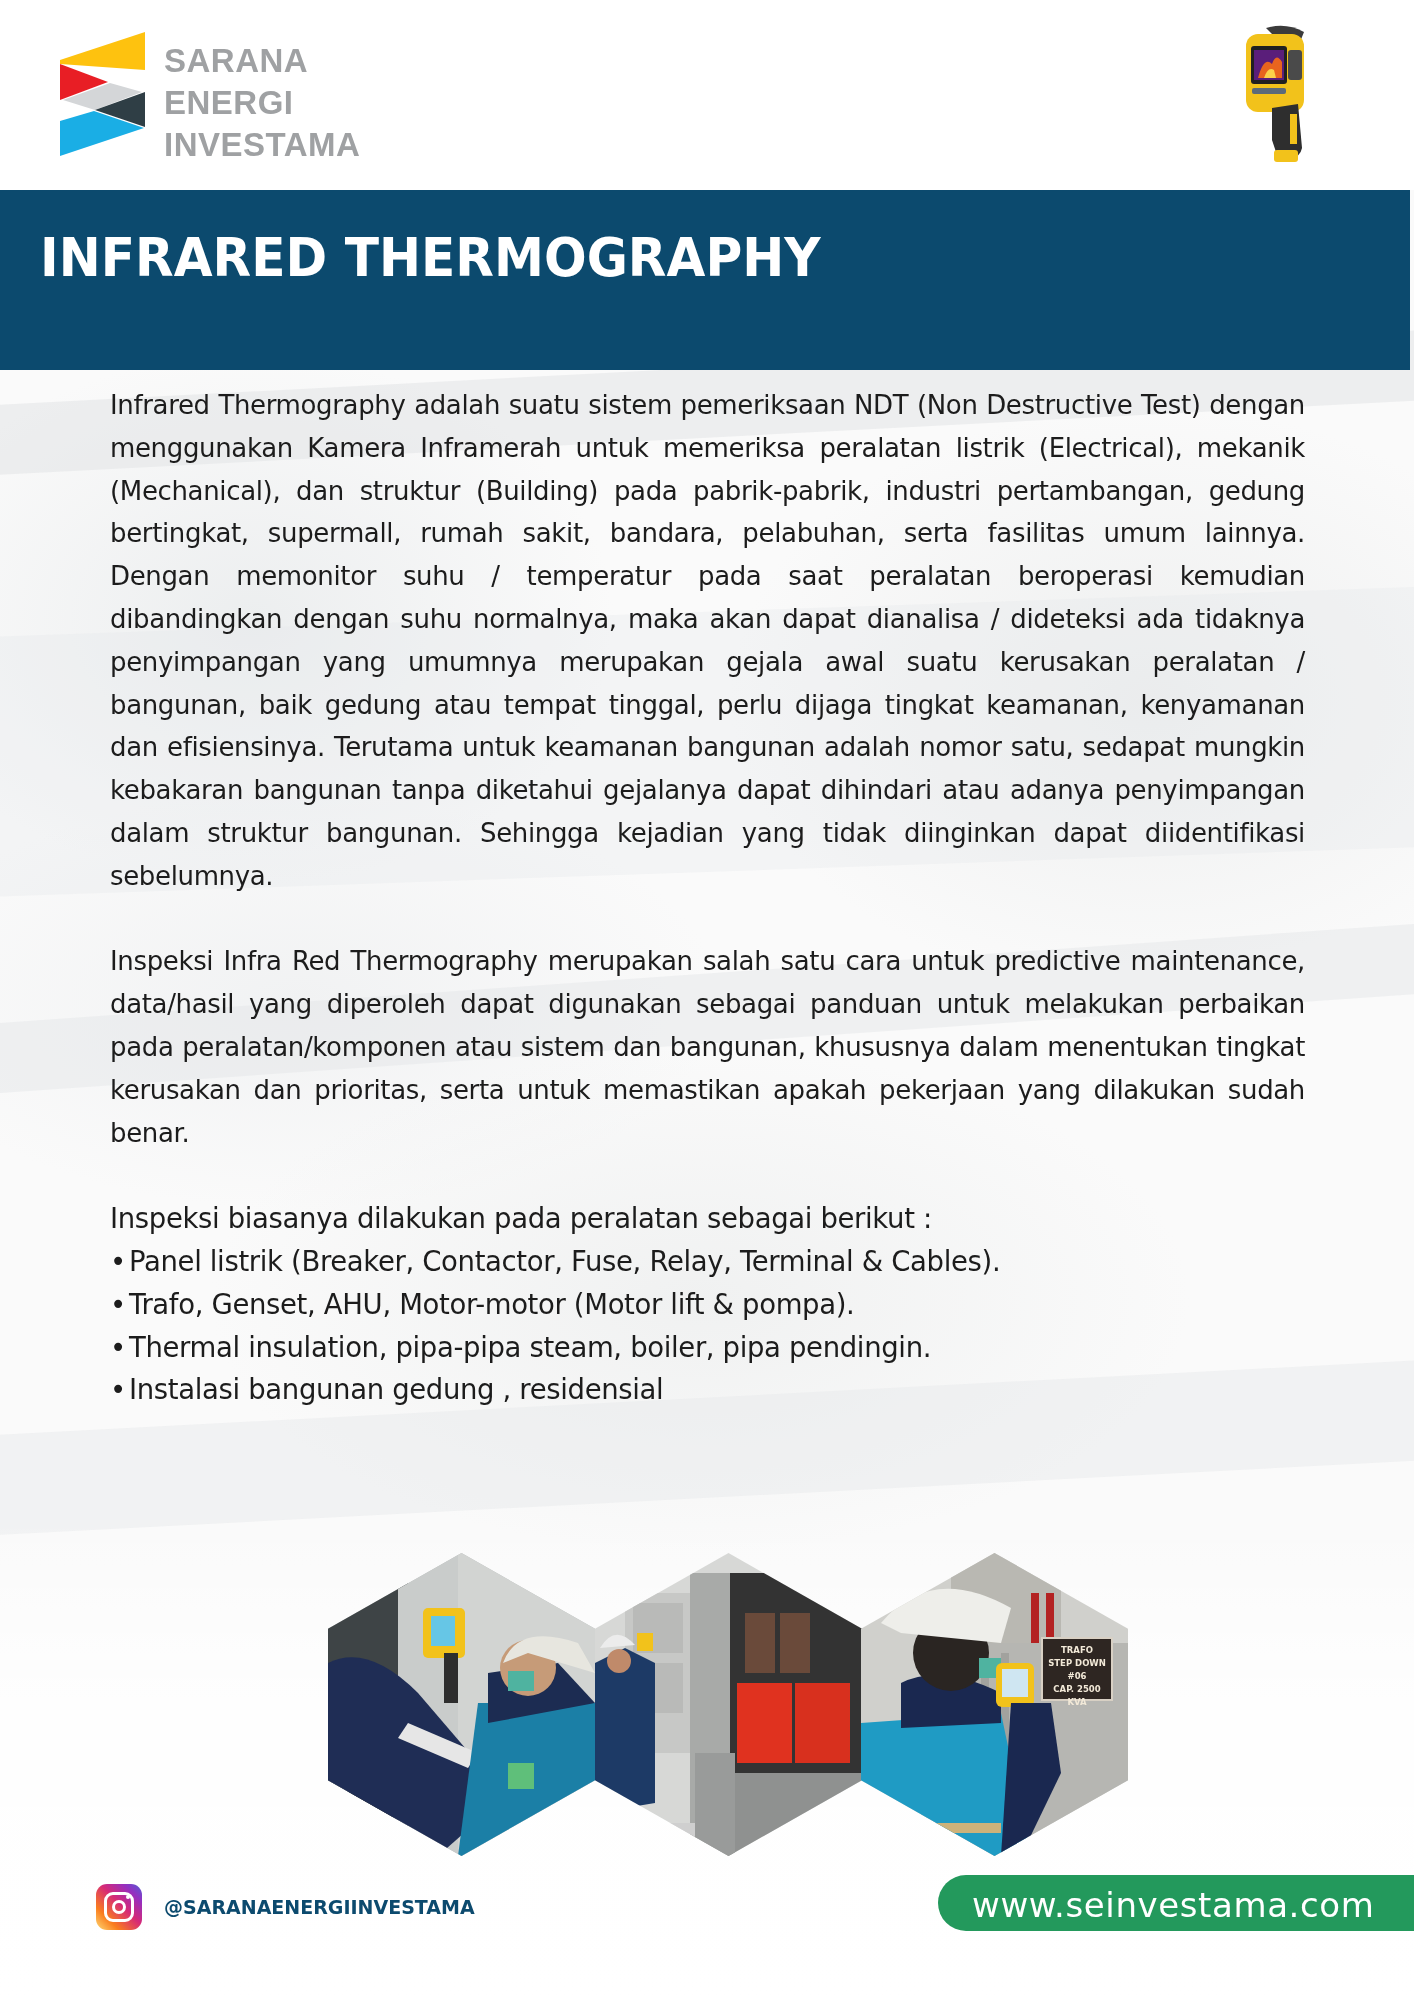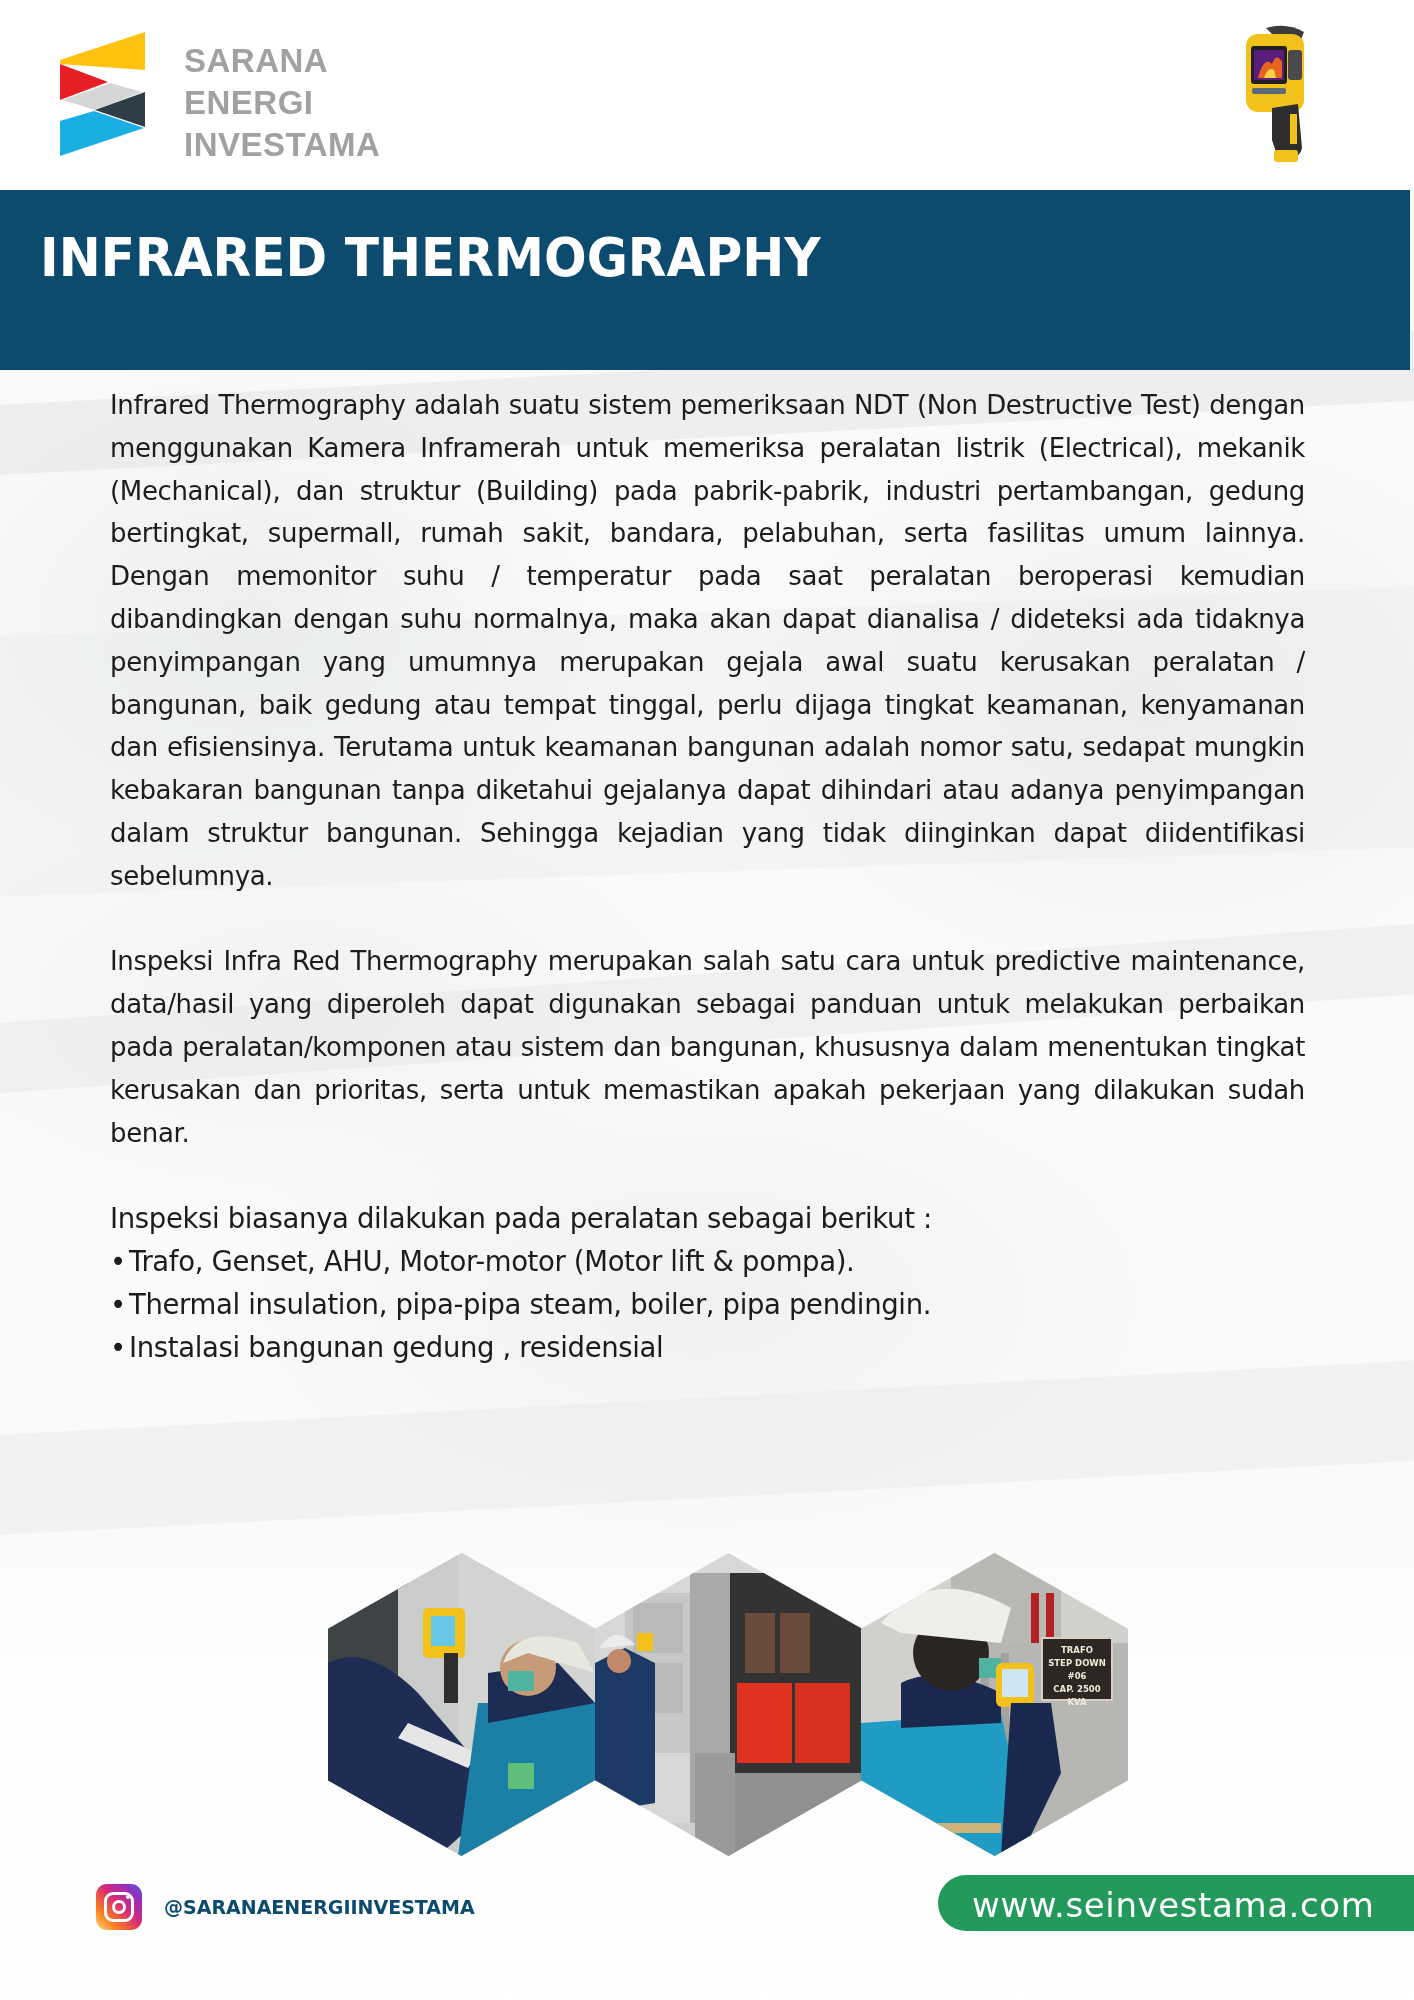--- a/index.html
+++ b/index.html
@@ -27,21 +27,21 @@
   .bg .b2 { top: 640px; transform: rotate(-2deg); background: rgba(230,232,234,0.35); height: 260px; }
   .bg .b3 { top: 1030px; transform: rotate(-4deg); background: rgba(226,229,231,0.45); }
   .bg .b4 { top: 1440px; transform: rotate(-3deg); background: rgba(232,234,236,0.5); height: 100px; }
   .bg .white-bottom { position: absolute; left: 0; right: 0; top: 1520px; bottom: 0; background: linear-gradient(180deg, rgba(255,255,255,0) 0%, rgba(255,255,255,0.85) 40%, #fff 100%); }
   .bg .white-top { position: absolute; left: 0; right: 0; top: 0; height: 190px; background: #ffffff; }
 
   
   .logo { position: absolute; left: 58px; top: 30px; z-index: 2; display: flex; align-items: flex-start; }
   .logo-mark { width: 90px; height: 128px; position: relative; }
   .logo-mark svg { width: 90px; height: 128px; display: block; }
-  .logo-text { position: absolute; left: 106px; top: 10px; width: 220px; margin-left: 20px; }
+  .logo-text { position: absolute; left: 106px; top: 10px; width: 220px; }
   .logo-text span { display: block; font-family: "Liberation Sans", sans-serif; font-weight: bold; font-size: 33px; line-height: 42px; color: #9fa1a3; letter-spacing: 0.5px; }
 
   .camera { position: absolute; left: 1236px; top: 20px; width: 80px; height: 145px; z-index: 2; }
 
   
   .banner { position: absolute; left: 0; top: 190px; width: 1410px; height: 180px; background: #0c4a6e; z-index: 2; }
   .banner-title { position: absolute; left: 40px; top: 36px; font-family: "DejaVu Sans", sans-serif; font-weight: bold; font-size: 54px; color: #ffffff; letter-spacing: 0px; transform: scaleX(0.93); transform-origin: left center; white-space: nowrap; }
 
   
   .content { position: absolute; left: 110px; top: 384px; width: 1195px; z-index: 2; }
@@ -122,20 +122,21 @@
 
 <div class="banner">
   <div class="banner-title">INFRARED THERMOGRAPHY</div>
 </div>
 
 <div class="content">
   <p class="para">Infrared Thermography adalah suatu sistem pemeriksaan NDT (Non Destructive Test) dengan menggunakan Kamera Inframerah untuk memeriksa peralatan listrik (Electrical), mekanik (Mechanical), dan struktur (Building) pada pabrik-pabrik, industri pertambangan, gedung bertingkat, supermall, rumah sakit, bandara, pelabuhan, serta fasilitas umum lainnya. Dengan memonitor suhu / temperatur pada saat peralatan beroperasi kemudian dibandingkan dengan suhu normalnya, maka akan dapat dianalisa / dideteksi ada tidaknya penyimpangan yang umumnya merupakan gejala awal suatu kerusakan peralatan / bangunan, baik gedung atau tempat tinggal, perlu dijaga tingkat keamanan, kenyamanan dan efisiensinya. Terutama untuk keamanan bangunan adalah nomor satu, sedapat mungkin kebakaran bangunan tanpa diketahui gejalanya dapat dihindari atau adanya penyimpangan dalam struktur bangunan. Sehingga kejadian yang tidak diinginkan dapat diidentifikasi sebelumnya.</p>
   <p class="para">Inspeksi Infra Red Thermography merupakan salah satu cara untuk predictive maintenance, data/hasil yang diperoleh dapat digunakan sebagai panduan untuk melakukan perbaikan pada peralatan/komponen atau sistem dan bangunan, khususnya dalam menentukan tingkat kerusakan dan prioritas, serta untuk memastikan apakah pekerjaan yang dilakukan sudah benar.</p>
   <p class="list-intro">Inspeksi biasanya dilakukan pada peralatan sebagai berikut :</p>
   <ul class="list">
+    <li><span class="bullet">•</span><span>Panel listrik (Breaker, Contactor, Fuse, Relay, Terminal &amp; Cables).</span></li>
     <li><span class="bullet">•</span><span>Trafo, Genset, AHU, Motor-motor (Motor lift &amp; pompa).</span></li>
     <li><span class="bullet">•</span><span>Thermal insulation, pipa-pipa steam, boiler, pipa pendingin.</span></li>
     <li><span class="bullet">•</span><span>Instalasi bangunan gedung , residensial</span></li>
   </ul>
 </div>
 
 <div class="hex-row">
   <div class="hex hex-1">
     <svg viewBox="0 0 267 303" preserveAspectRatio="none">
       <rect width="267" height="303" fill="#b8bcbc"></rect>

